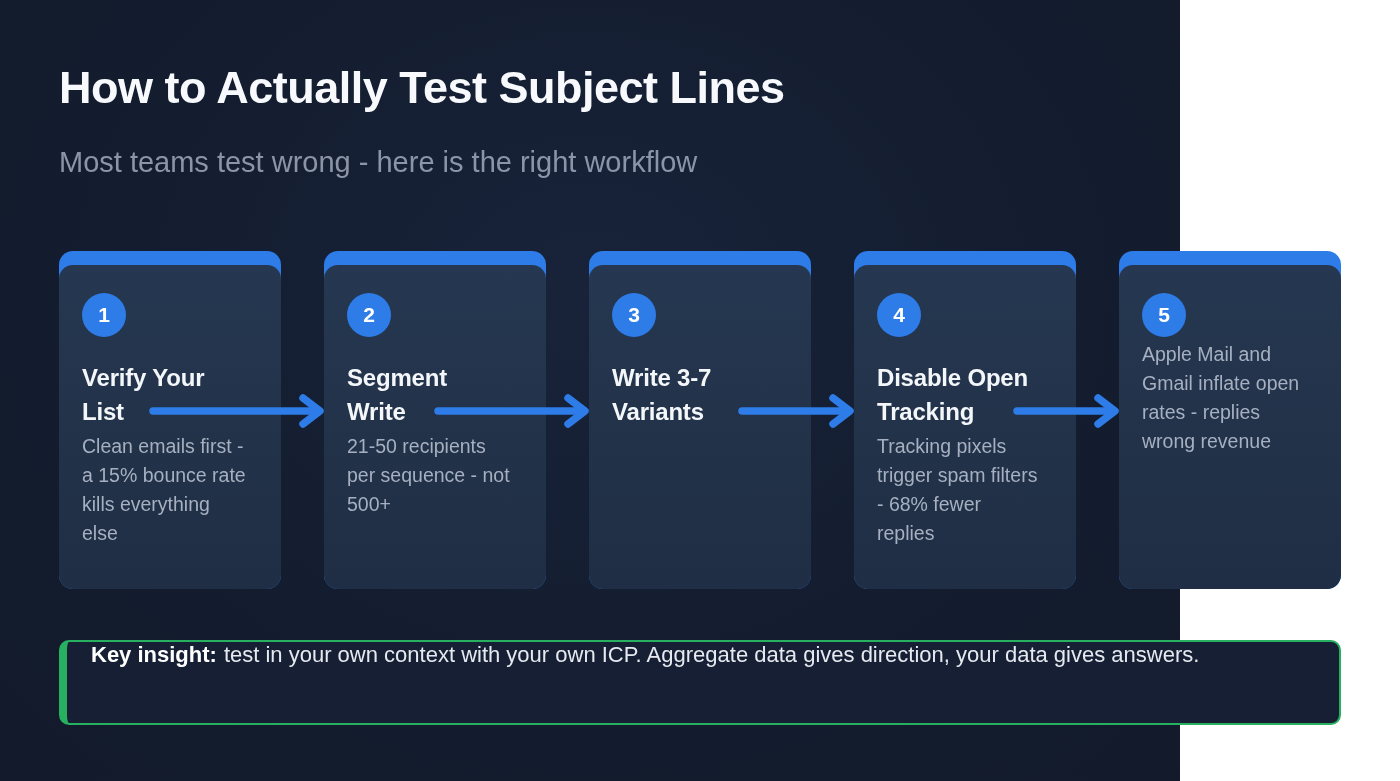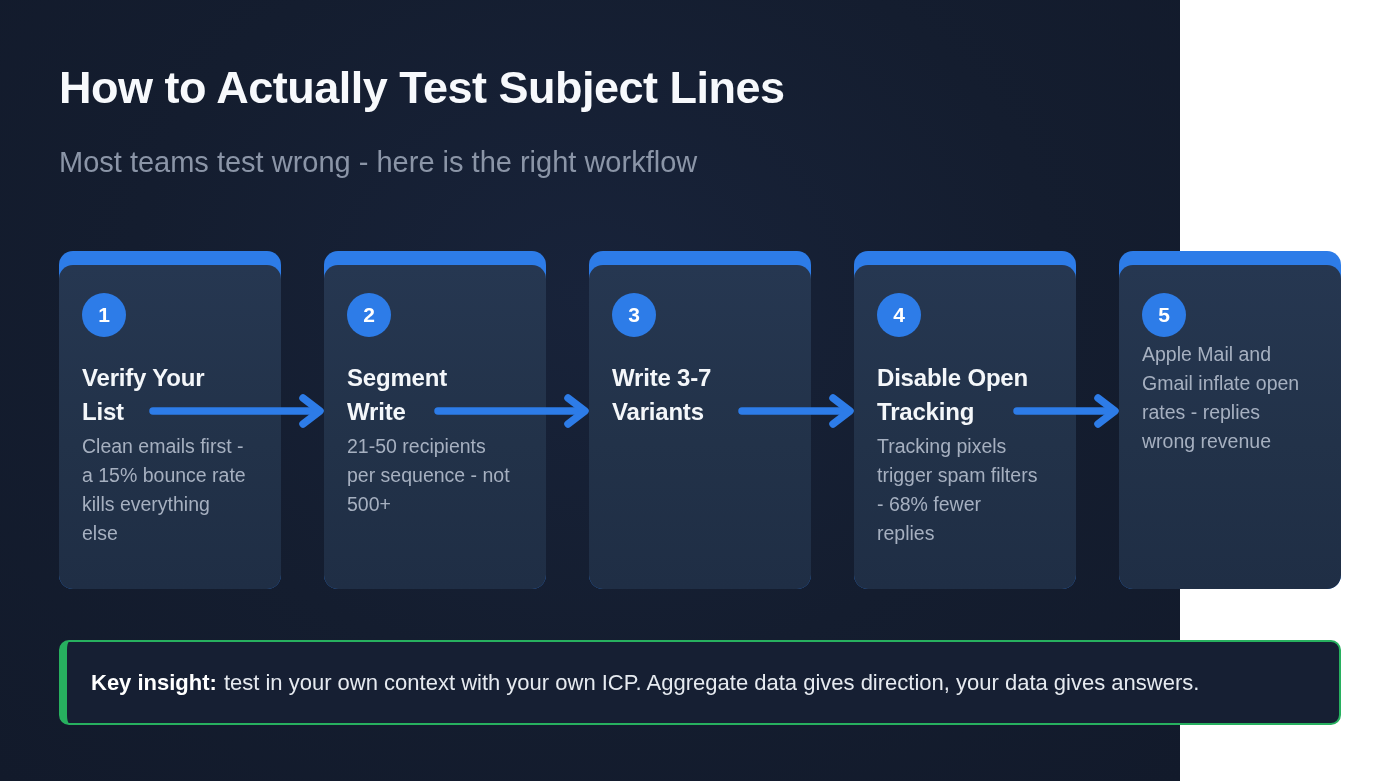--- a/index.html
+++ b/index.html
@@ -118,21 +118,21 @@
     position: absolute;
     left: 59px;
     top: 640px;
     width: 1282px;
     height: 85px;
     background: #161f33;
     border: 2px solid #27b05f;
     border-left: 8px solid #27b05f;
     border-radius: 10px;
     display: flex;
-    align-items: center;
+    align-items: flex-start;
     padding-left: 24px;
     padding-right: 0;
   }
   .insight-text {
     font-size: 22px;
     color: #e6eaf0;
     white-space: nowrap;
   }
   .insight-label {
     font-weight: 700;

